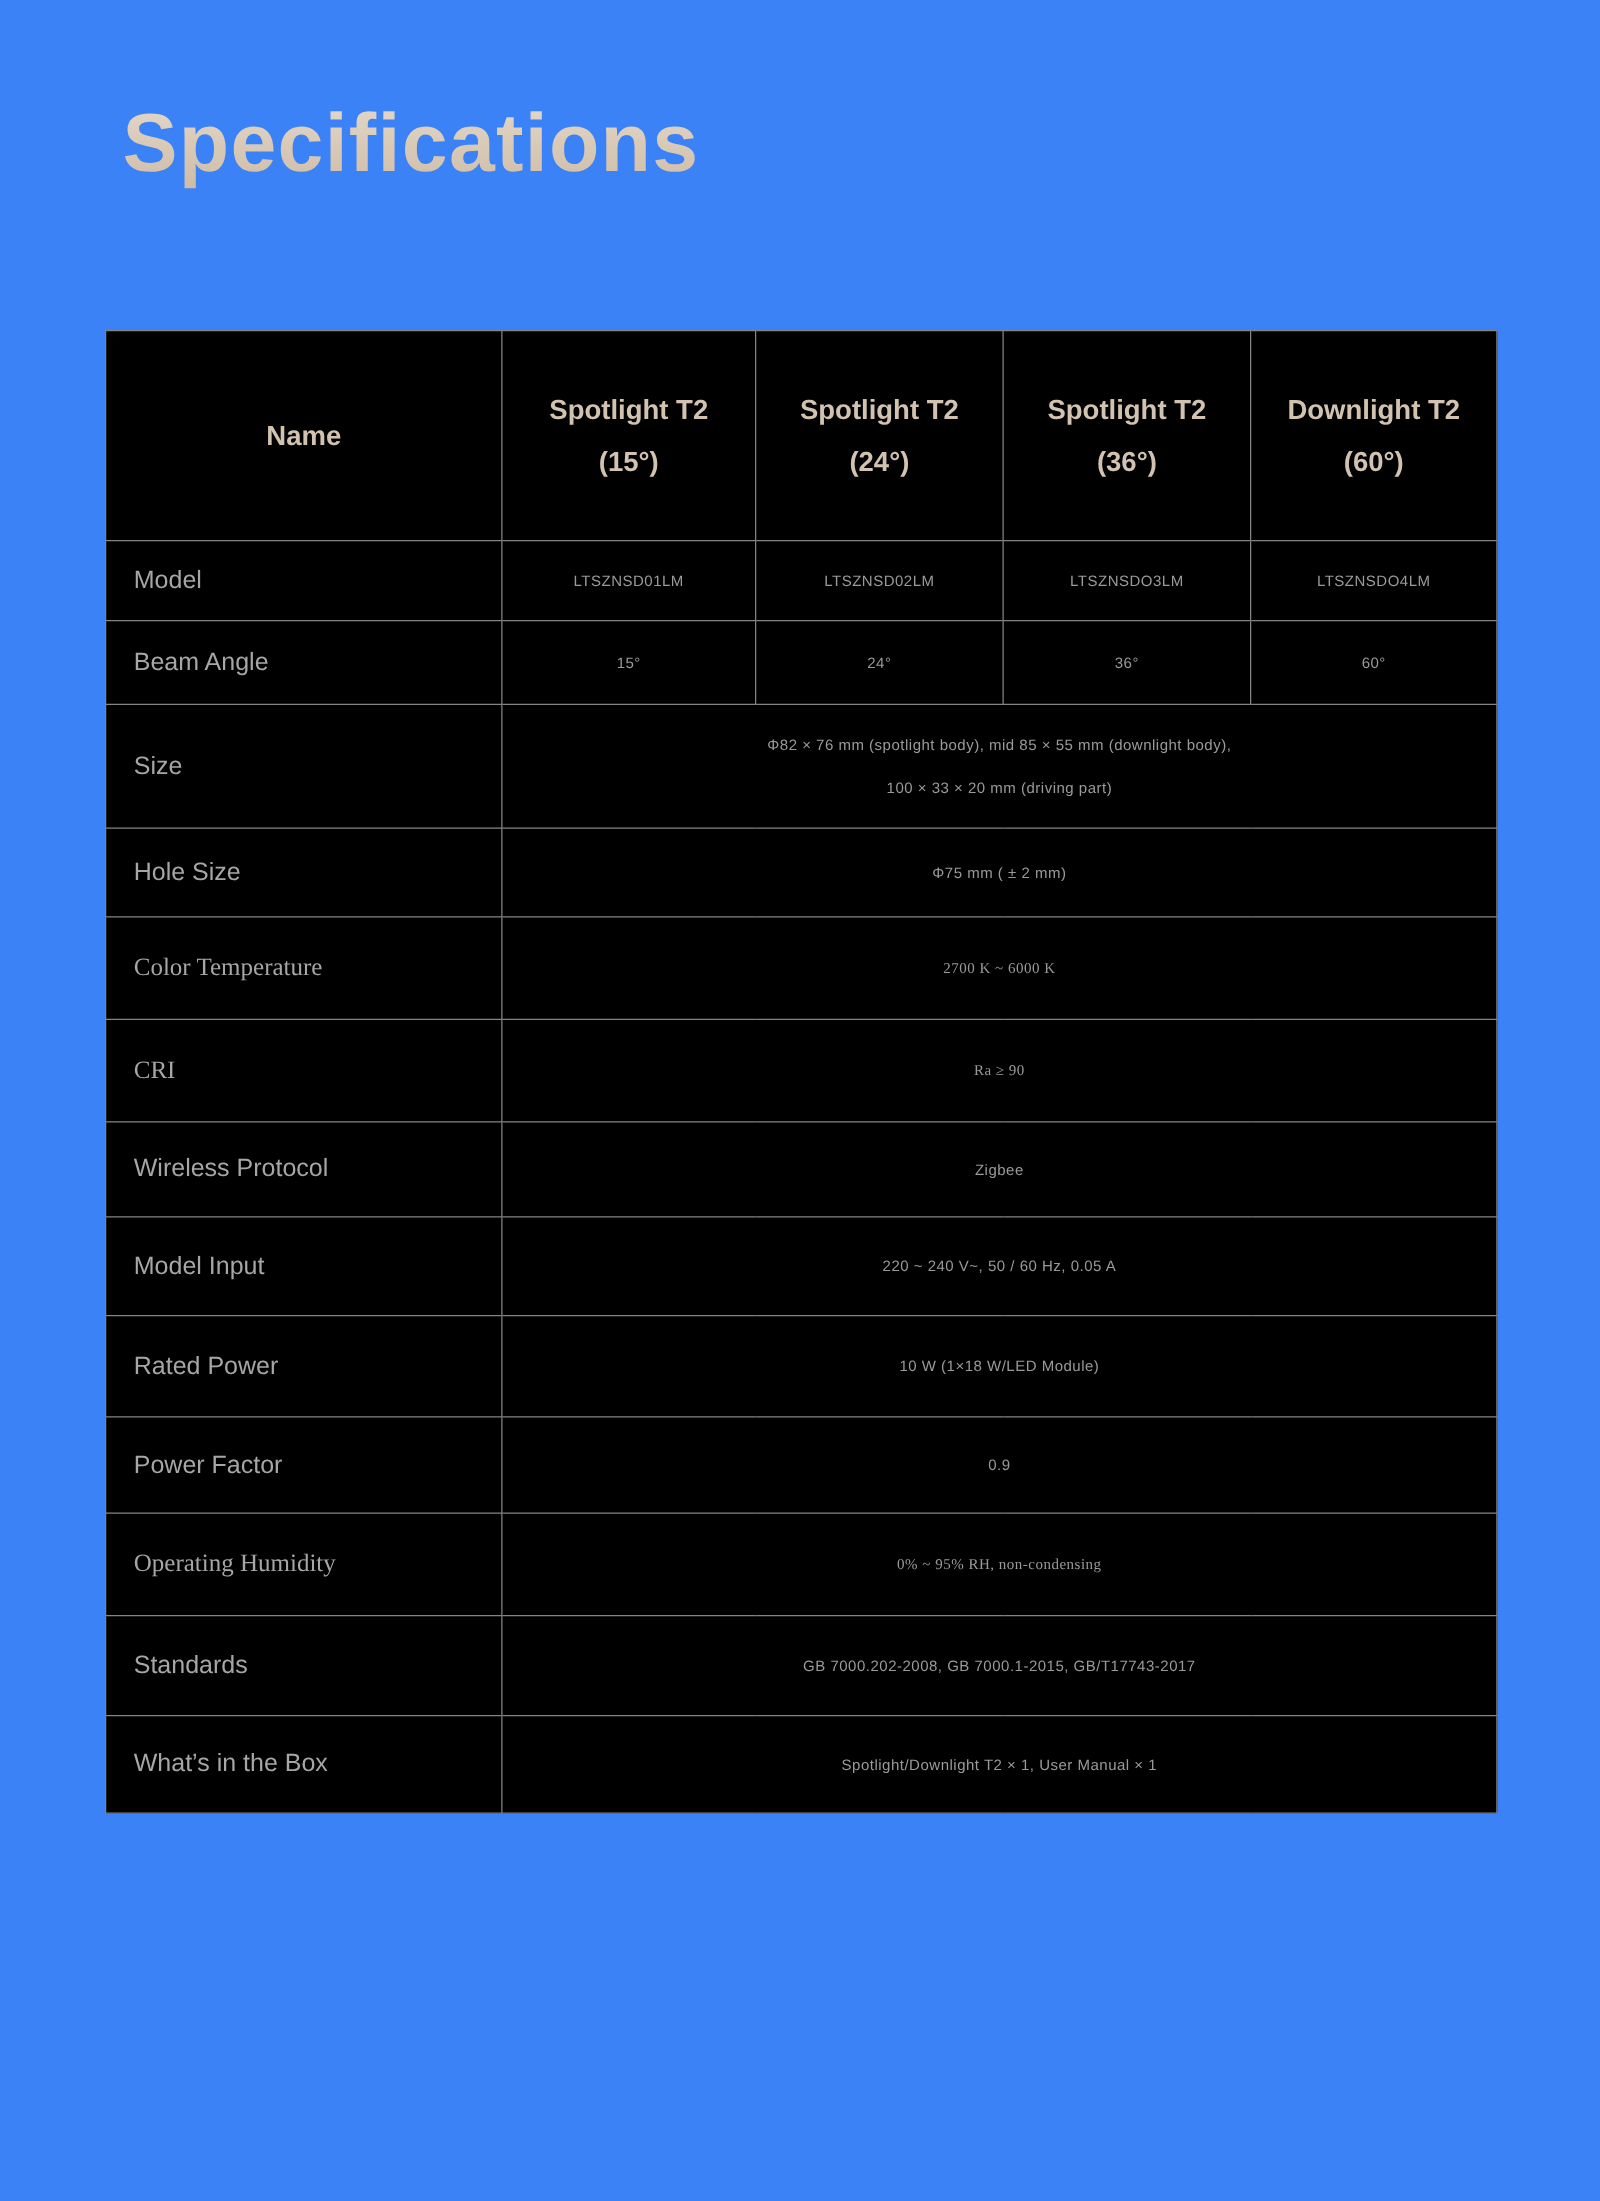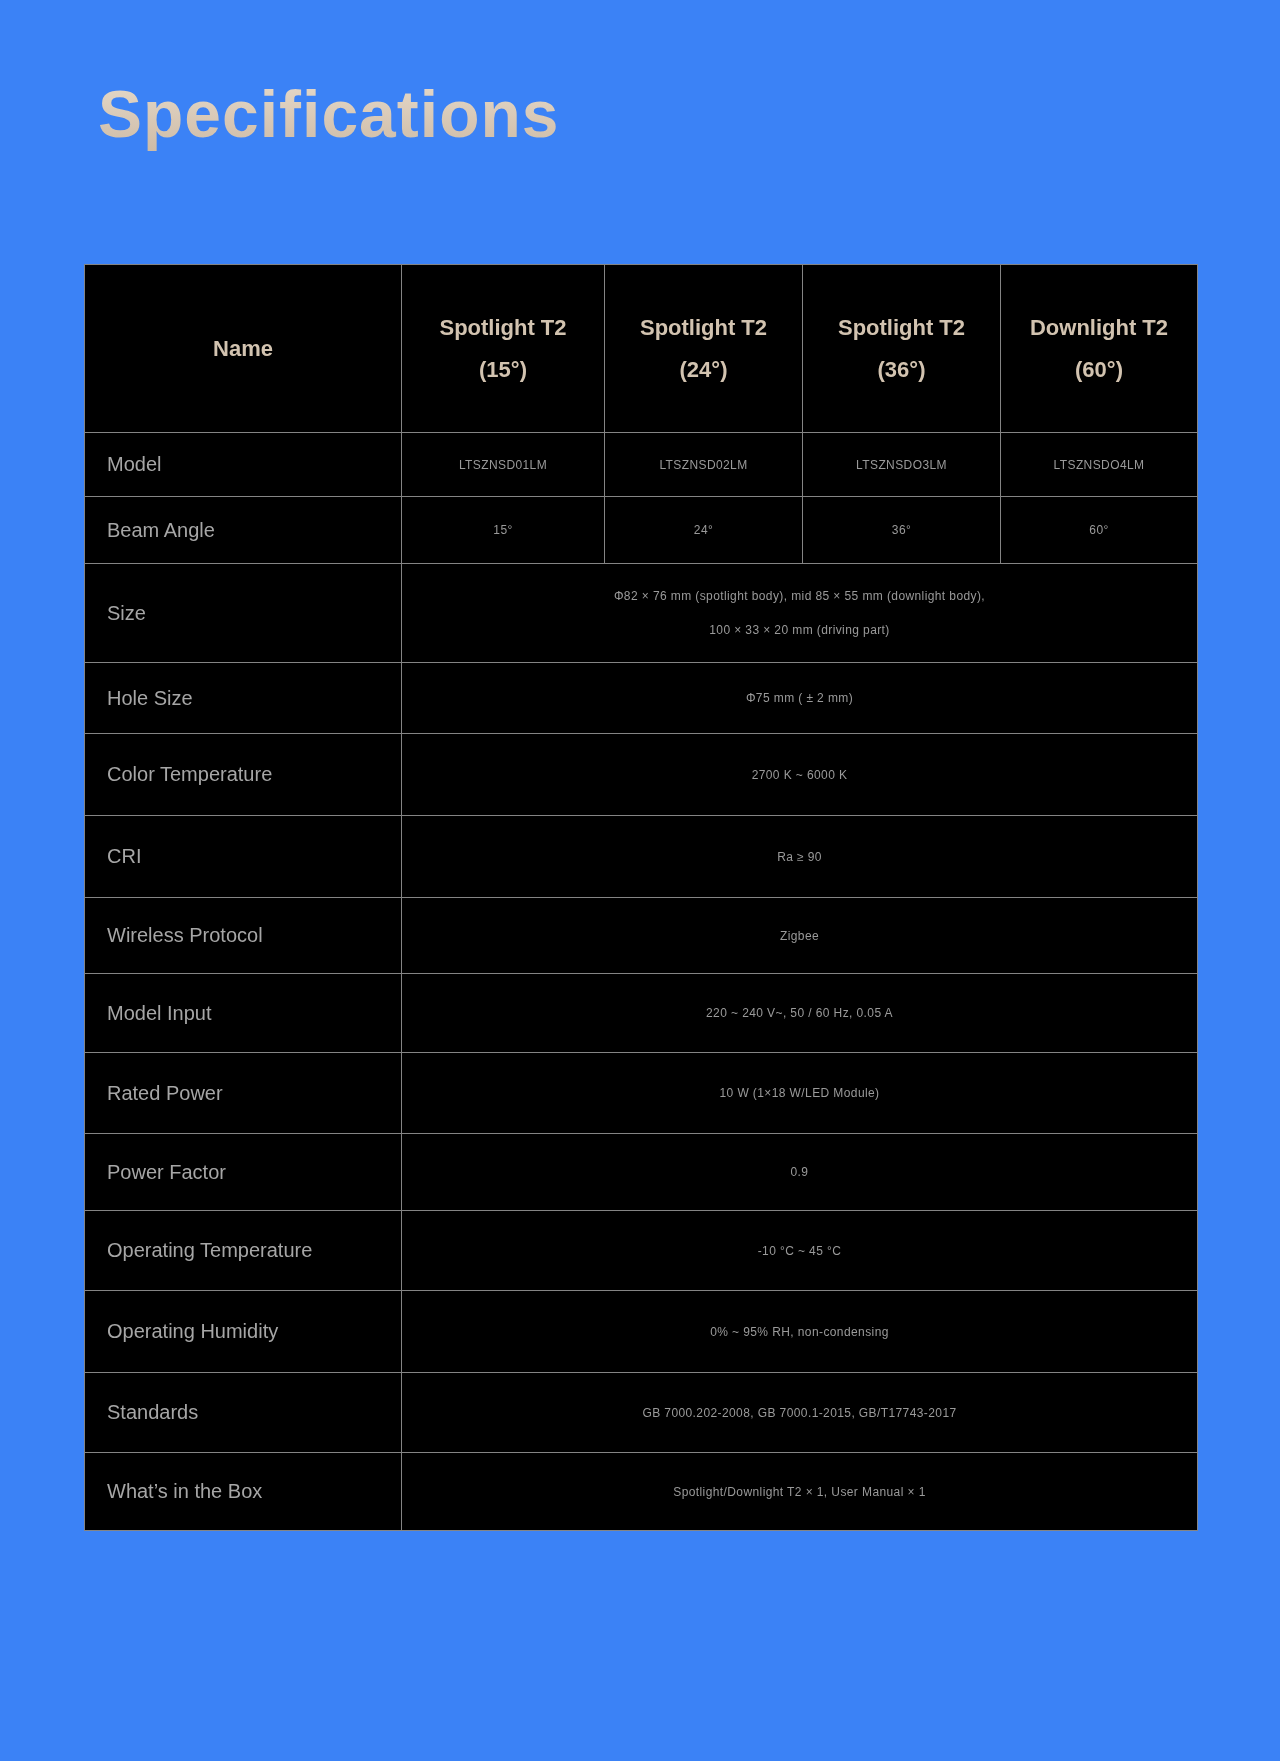--- a/index.html
+++ b/index.html
@@ -56,21 +56,21 @@
     font-size:12px;
     text-align:center;
     letter-spacing:0.4px;
   }
   td.val .vline{display:block;line-height:34px;}
   tr.h168{height:168px;}
   tr.h64{height:64px;}
   tr.h67{height:67px;}
   tr.h99{height:99px;}
   tr.h71{height:71px;}
-  tr.h82{height:82px;}
+  tr.h82{height:82px;font-family:Liberation Serif, serif;}
   tr.h76{height:76px;}
   tr.h79{height:79px;}
   tr.h81{height:81px;}
   tr.h77{height:77px;}
   tr.h80{height:80px;}
   tr.h78{height:78px;}
 </style>
 </head>
 <body>
 
@@ -160,24 +160,20 @@
     <tr class="h81">
       <td class="rowlabel">Rated Power</td>
       <td class="val" colspan="4">10 W (1×18 W/LED Module)</td>
     </tr>
 
     <tr class="h77">
       <td class="rowlabel">Power Factor</td>
       <td class="val" colspan="4">0.9</td>
     </tr>
 
-    <tr class="h80">
-      <td class="rowlabel">Operating Temperature</td>
-      <td class="val" colspan="4">-10 °C ~ 45 °C</td>
-    </tr>
 
     <tr class="h82">
       <td class="rowlabel">Operating Humidity</td>
       <td class="val" colspan="4">0% ~ 95% RH, non-condensing</td>
     </tr>
 
     <tr class="h80">
       <td class="rowlabel">Standards</td>
       <td class="val" colspan="4">GB 7000.202-2008, GB 7000.1-2015, GB/T17743-2017</td>
     </tr>

